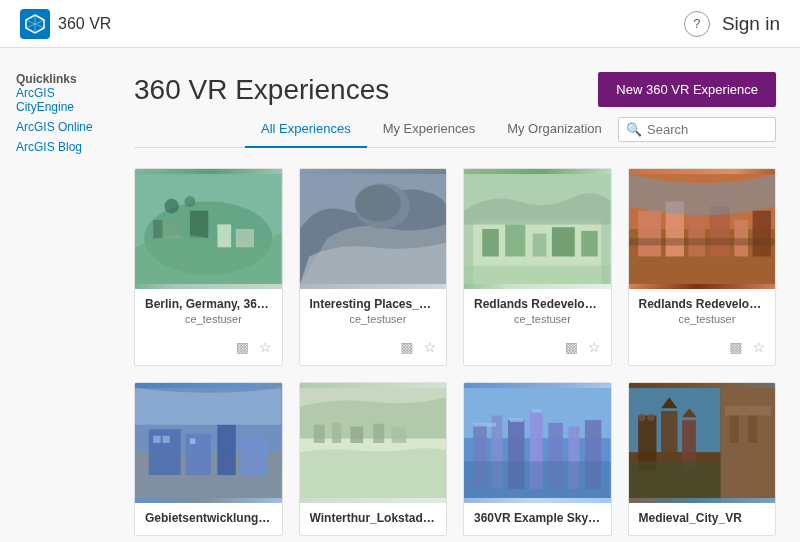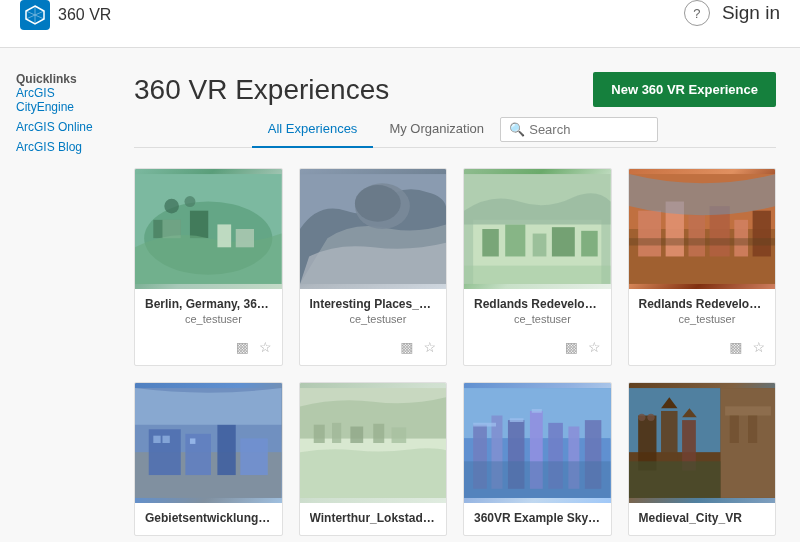--- a/index.html
+++ b/index.html
@@ -1,21 +1,21 @@
 <!DOCTYPE html>
 <html><head>
   <meta charset="utf-8">
   <style>
     * { box-sizing: border-box; margin: 0; padding: 0; }
     body { font-family: 'Segoe UI', Arial, sans-serif; background: #f8f8f8; color: #333; font-size: 14px; }
 
     
     .header {
       display: flex;
-      align-items: flex-start;
+      align-items: center;
       justify-content: space-between;
       background: #fff;
       border-bottom: 1px solid #ddd;
       padding: 0 20px;
       height: 48px;
     }
     .header-left {
       display: flex;
       align-items: center;
       gap: 8px;
@@ -95,35 +95,34 @@
       align-items: center;
       justify-content: space-between;
       margin-bottom: 4px;
     }
     .page-title {
       font-size: 28px;
       font-weight: 300;
       color: #333;
     }
     .new-btn {
-      background: #15803d;
+      background: #701a75;
       color: #fff;
       border: none;
       padding: 10px 18px;
       font-size: 13px;
       cursor: pointer;
       border-radius: 2px;
-      font-weight: bold;
     }
 
     
     .tabs {
       display: flex;
       align-items: center;
-      justify-content: center;
+      justify-content: flex-end;
       border-bottom: 1px solid #ddd;
       margin-bottom: 20px;
     }
     .tabs-left {
       display: flex;
       gap: 0;
     }
     .tab {
       padding: 10px 16px;
       font-size: 13px;
@@ -256,20 +255,21 @@
   <div class="main">
 
     <div class="page-header">
       <h1 class="page-title">360 VR Experiences</h1>
       <button class="new-btn">New 360 VR Experience</button>
     </div>
 
     <div class="tabs">
       <div class="tabs-left">
         <div class="tab active">All Experiences</div>
+        <div class="tab">My Experiences</div>
         <div class="tab">My Organization</div>
       </div>
       <div class="search-box">
         <span class="search-icon-small">🔍</span>
         <input class="search-input" type="text" placeholder="Search" style="">
       </div>
     </div>
 
     <div class="cards-grid">
 

